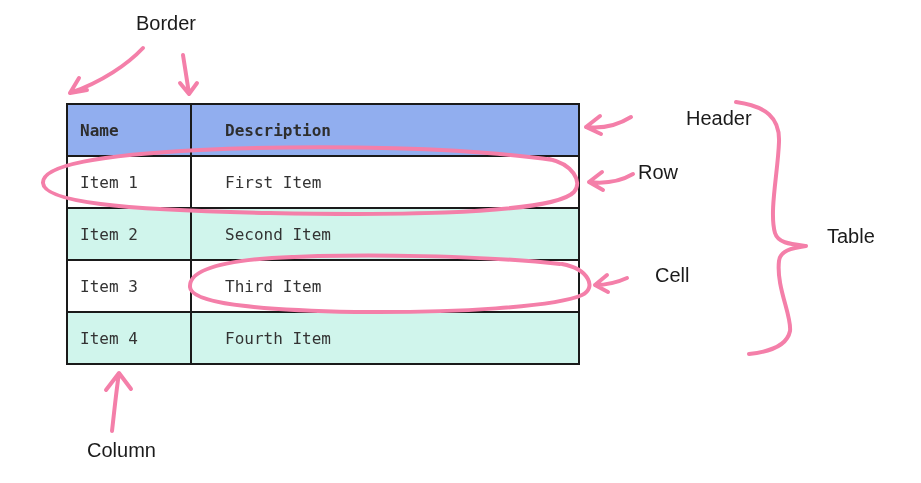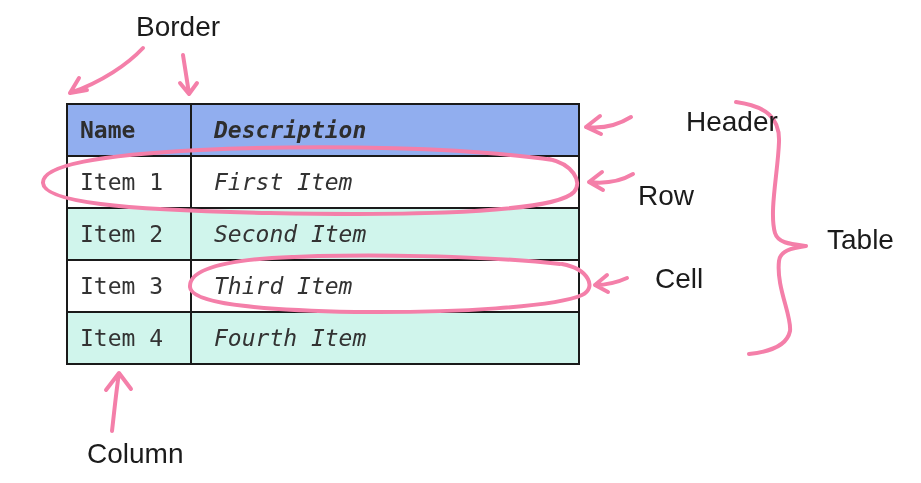--- a/index.html
+++ b/index.html
@@ -20,63 +20,63 @@
     overflow: hidden;
     font-family: "Liberation Sans", sans-serif;
   }
   
   table.demo {
     position: absolute;
     left: 66px;
     top: 103px;
     border-collapse: collapse;
     font-family: "DejaVu Sans Mono", monospace;
-    font-size: 23px;
+    font-size: 16px;
     color: var(--cell-text);
     table-layout: fixed;
   }
   table.demo th, table.demo td {
     border: 2px solid var(--border-color);
     height: 52px;
     vertical-align: middle;
     text-align: left;
     white-space: nowrap;
     overflow: hidden;
   }
   table.demo col.c-name { width: 124px; }
   table.demo col.c-desc { width: 388px; }
   table.demo th { background: var(--header-bg); font-weight: bold; color: #2E2E2E; }
   table.demo th:first-child, table.demo td:first-child { padding-left: 12px; }
-  table.demo th:last-child,  table.demo td:last-child  { padding-left: 22px; font-style: italic; }
+  table.demo th:last-child,  table.demo td:last-child  { padding-left: 33px; }
   table.demo tbody tr:nth-child(even) td { background: var(--stripe-bg); }
   table.demo tbody tr:nth-child(odd)  td { background: #ffffff; }
   
   svg.ann {
     position: absolute;
     left: 0; top: 0;
     width: 921px; height: 483px;
     pointer-events: none;
   }
   svg.ann path {
     fill: none;
     stroke: var(--annotation);
     stroke-width: 4;
     stroke-linecap: round;
     stroke-linejoin: round;
   }
   .ann-label {
     position: absolute;
-    font-size: 28px;
+    font-size: 20px;
     line-height: 1.1;
     color: var(--label-color);
     white-space: nowrap;
   }
   .lbl-border { left: 136px; top: 12px; }
   .lbl-header { left: 638px; top: 107px; margin-left: 48px; }
-  .lbl-row    { left: 638px; top: 161px; margin-top: 20px; }
+  .lbl-row    { left: 638px; top: 161px; }
   .lbl-cell   { left: 655px; top: 264px; }
   .lbl-table  { left: 827px; top: 225px; text-align: right; }
   .lbl-column { left: 87px;  top: 439px; }
 </style>
 </head>
 <body>
 
 <div class="canvas">
 
   <table class="demo">

